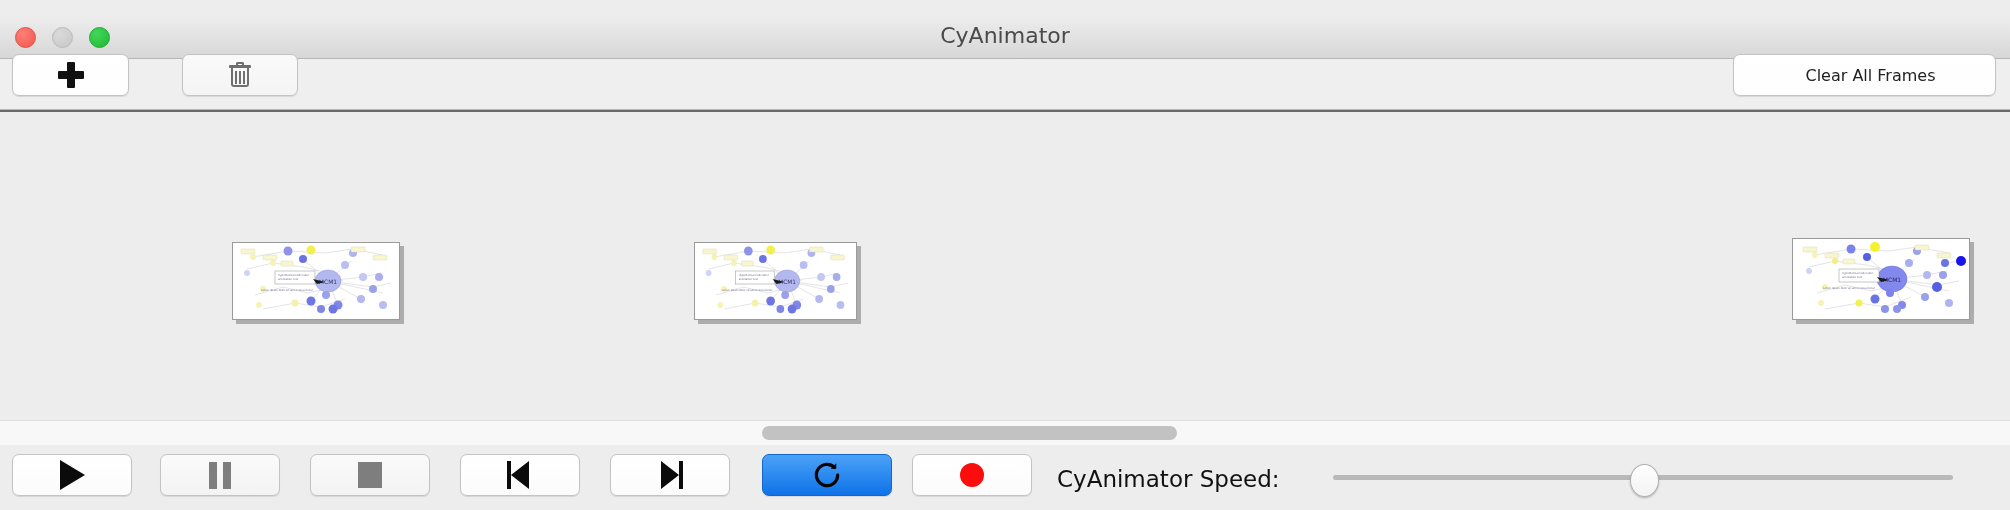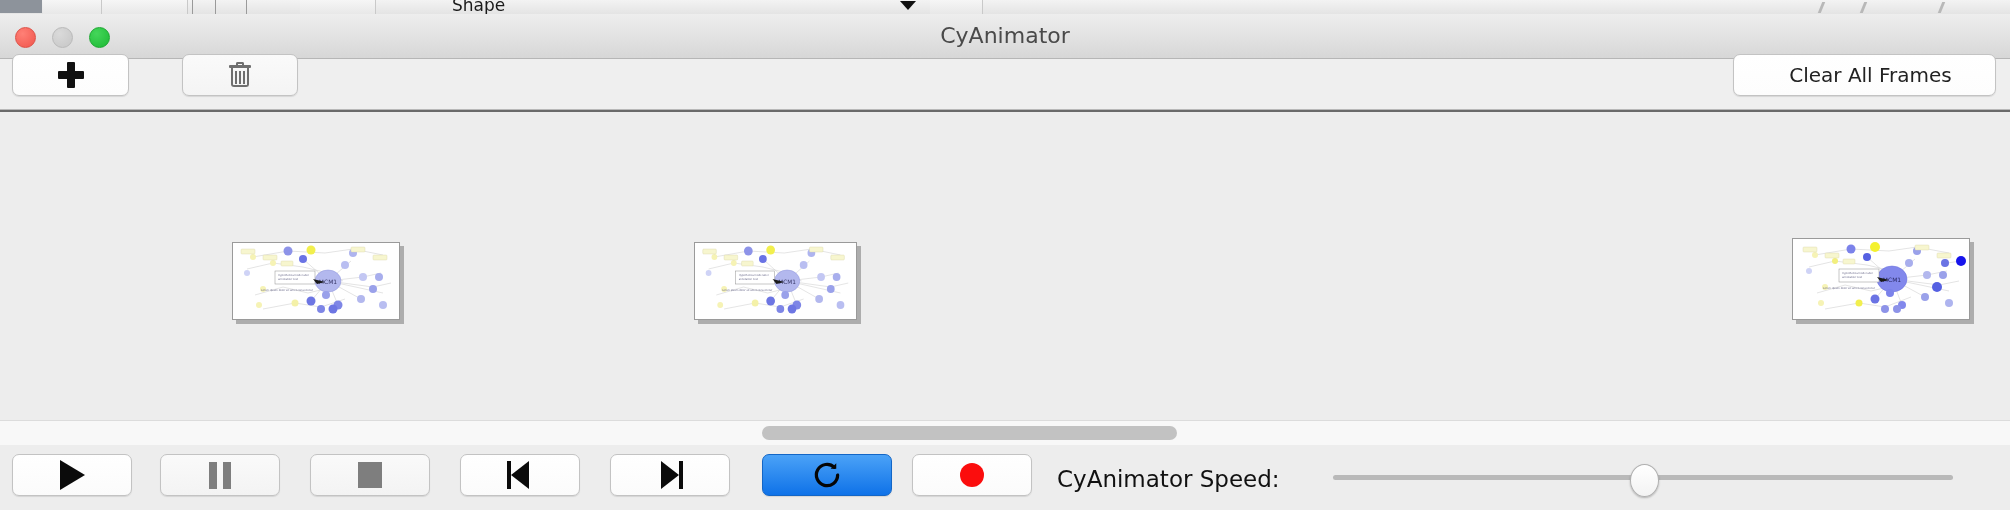--- a/index.html
+++ b/index.html
@@ -41,21 +41,21 @@
   
   .toolbar{position:absolute;left:0;top:59px;width:2010px;height:50px;background:#efefef;
     border-bottom:1px solid #b8b8b8;}
   .btn{position:absolute;border:1px solid #c3c3c3;border-radius:7px;
     background:linear-gradient(#ffffff,#fdfdfd);box-shadow:0 1px 1px rgba(0,0,0,.10);
     display:flex;align-items:center;justify-content:center;box-sizing:border-box;cursor:default;}
   .btn.gray{background:linear-gradient(#fafafa,#f4f4f4);}
   .btn-add{left:12px;top:54px;width:117px;height:42px;}
   .btn-del{left:182px;top:54px;width:116px;height:42px;}
   .btn-clear{left:1733px;top:54px;width:263px;height:42px;}
-  .btn-clear span{font-size:20px;color:#222;margin-left:12px;}
+  .btn-clear span{font-size:16px;color:#222;margin-left:12px;}
   .plus{position:relative;width:26px;height:26px;}
   .plus:before,.plus:after{content:"";position:absolute;background:#111;border-radius:1px;}
   .plus:before{left:9px;top:0;width:8px;height:26px;}
   .plus:after{left:0;top:9px;width:26px;height:8px;}
   .trash{position:relative;width:22px;height:26px;}
   .trash .lid{position:absolute;left:0;top:3px;width:22px;height:2.5px;background:#6f6f6f;border-radius:1px;}
   .trash .hdl{position:absolute;left:7px;top:0;width:8px;height:3px;border:2px solid #6f6f6f;
     border-bottom:none;border-radius:2px 2px 0 0;box-sizing:border-box;}
   .trash .can{position:absolute;left:2px;top:6px;width:18px;height:19px;
     border:2px solid #6f6f6f;border-top:none;border-radius:0 0 3px 3px;box-sizing:border-box;}
@@ -103,35 +103,20 @@
   .slider{position:absolute;left:1333px;top:30px;width:620px;height:5px;background:#b9b9b9;border-radius:3px;}
   .sthumb{position:absolute;left:1630px;top:19px;width:27px;height:31px;border-radius:50%;
     background:linear-gradient(#ffffff,#f3f3f3);border:1px solid #b0b0b0;
     box-shadow:0 1px 2px rgba(0,0,0,.25);}
 </style>
 </head>
 <body>
 
 <div class="app">
 
-  <div class="bg-strip">
-    <div class="bg-darkbox"></div>
-    <div class="bg-seg" style="left:43px;width:58px;"></div>
-    <div class="bg-seg" style="left:102px;width:85px;"></div>
-    <div class="bg-tick" style="left:192px;"></div>
-    <div class="bg-tick" style="left:215px;"></div>
-    <div class="bg-tick" style="left:246px;"></div>
-    <div class="bg-seg" style="left:300px;width:75px;"></div>
-    <div class="bg-text" style="left:452px;">Shape</div>
-    <div class="bg-arrow" style="left:900px;"></div>
-    <div class="bg-seg" style="left:930px;width:52px;"></div>
-    <div class="bg-slash" style="left:1820px;"></div>
-    <div class="bg-slash" style="left:1862px;"></div>
-    <div class="bg-slash" style="left:1940px;"></div>
-  </div>
 
   <div class="titlebar">
     <div class="traffic tl-close"></div>
     <div class="traffic tl-min"></div>
     <div class="traffic tl-max"></div>
     <div class="win-title">CyAnimator</div>
   </div>
 
   <div class="toolbar"></div>
 

